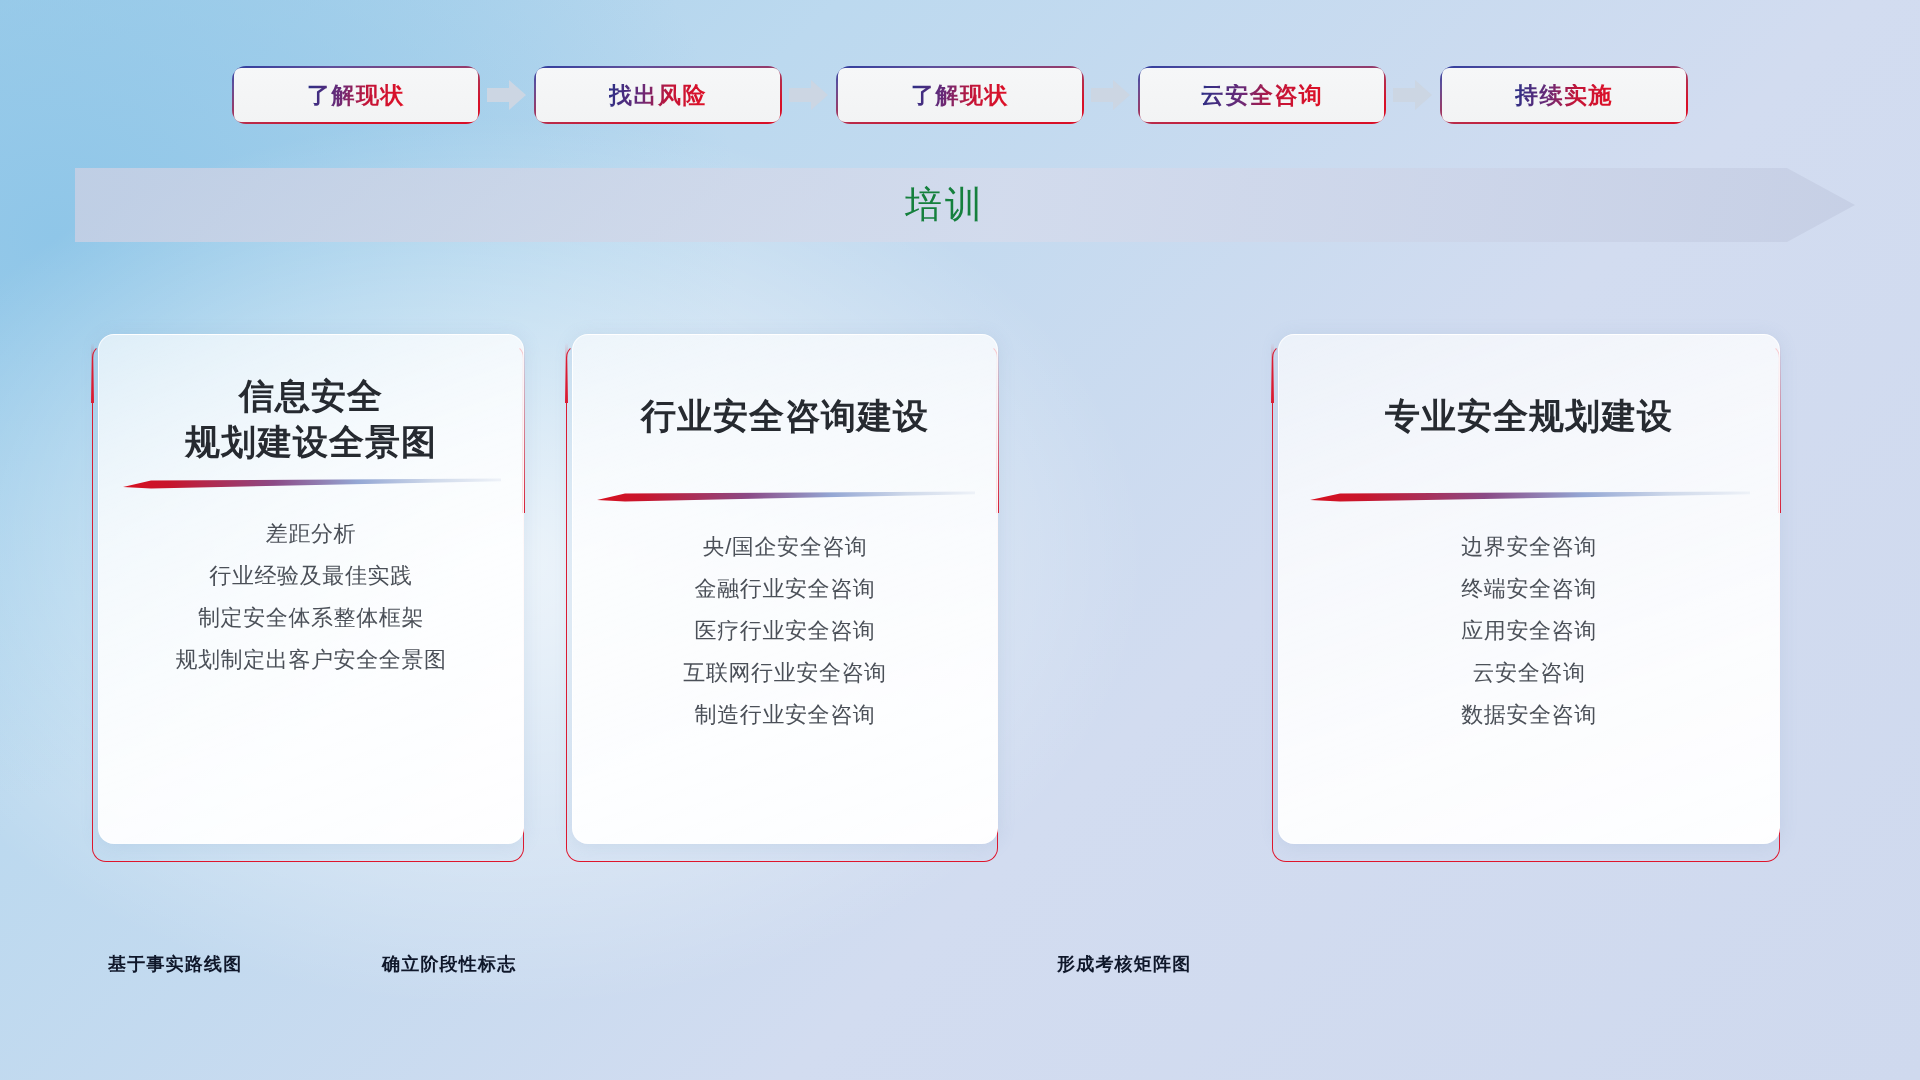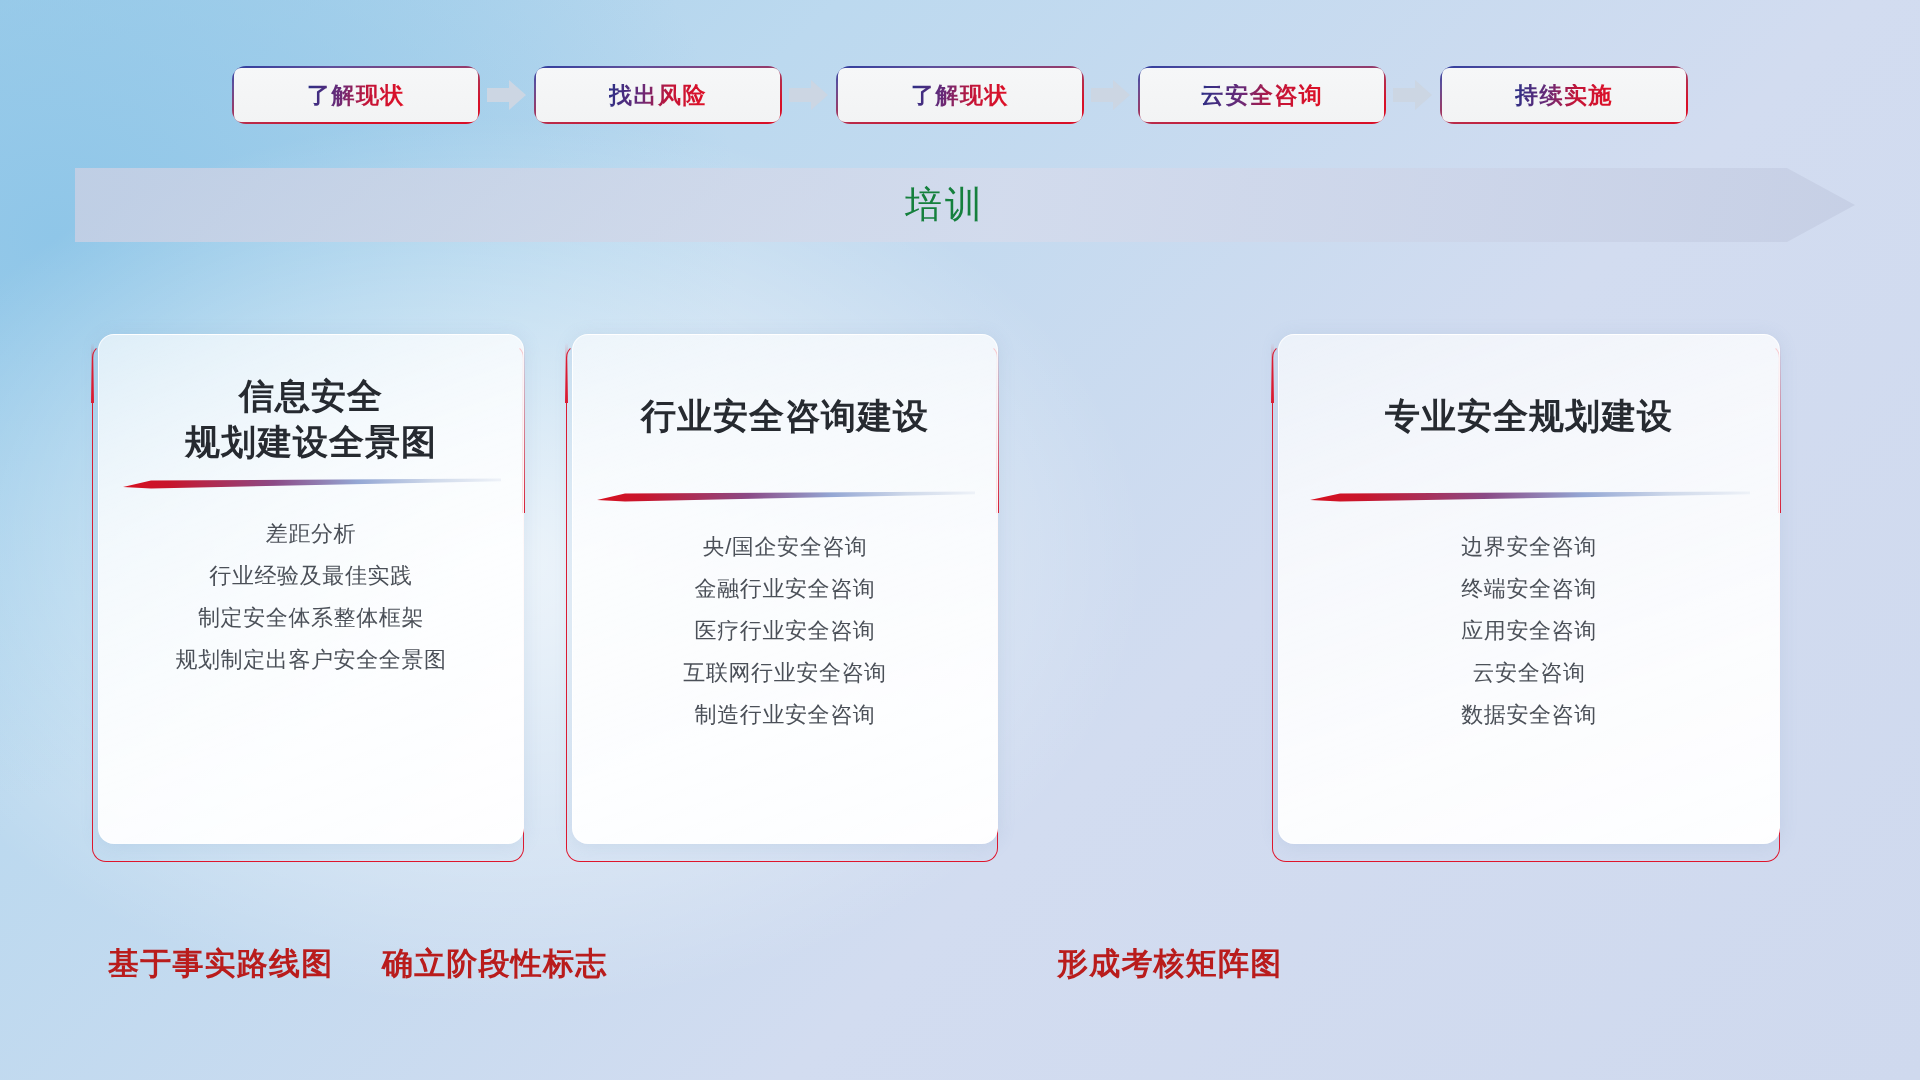--- a/index.html
+++ b/index.html
@@ -94,22 +94,22 @@
   }
 
   
   #slot-0 { left:92px;   width:432px; }
   #slot-1 { left:566px;  width:432px; }
   #slot-2 { left:1040px; width:440px; }
 
   
   #footer-labels { position:absolute; left:0; top:938px; width:1920px; height:52px; }
   .footer-label {
-    position:absolute; top:0; font-size:31px; font-weight:bold;
-    color:#b91c1c; letter-spacing:1.2px; line-height:52px; white-space:nowrap;
+    position:absolute; top:0; font-size:18px; font-weight:bold;
+    color:#0f172a; letter-spacing:1.2px; line-height:52px; white-space:nowrap;
   }
 </style>
 </head>
 <body>
 
 <div id="step-row">
 
   <div class="step-wrap">
     <div class="step-box">
       <div class="step-box-inner">

